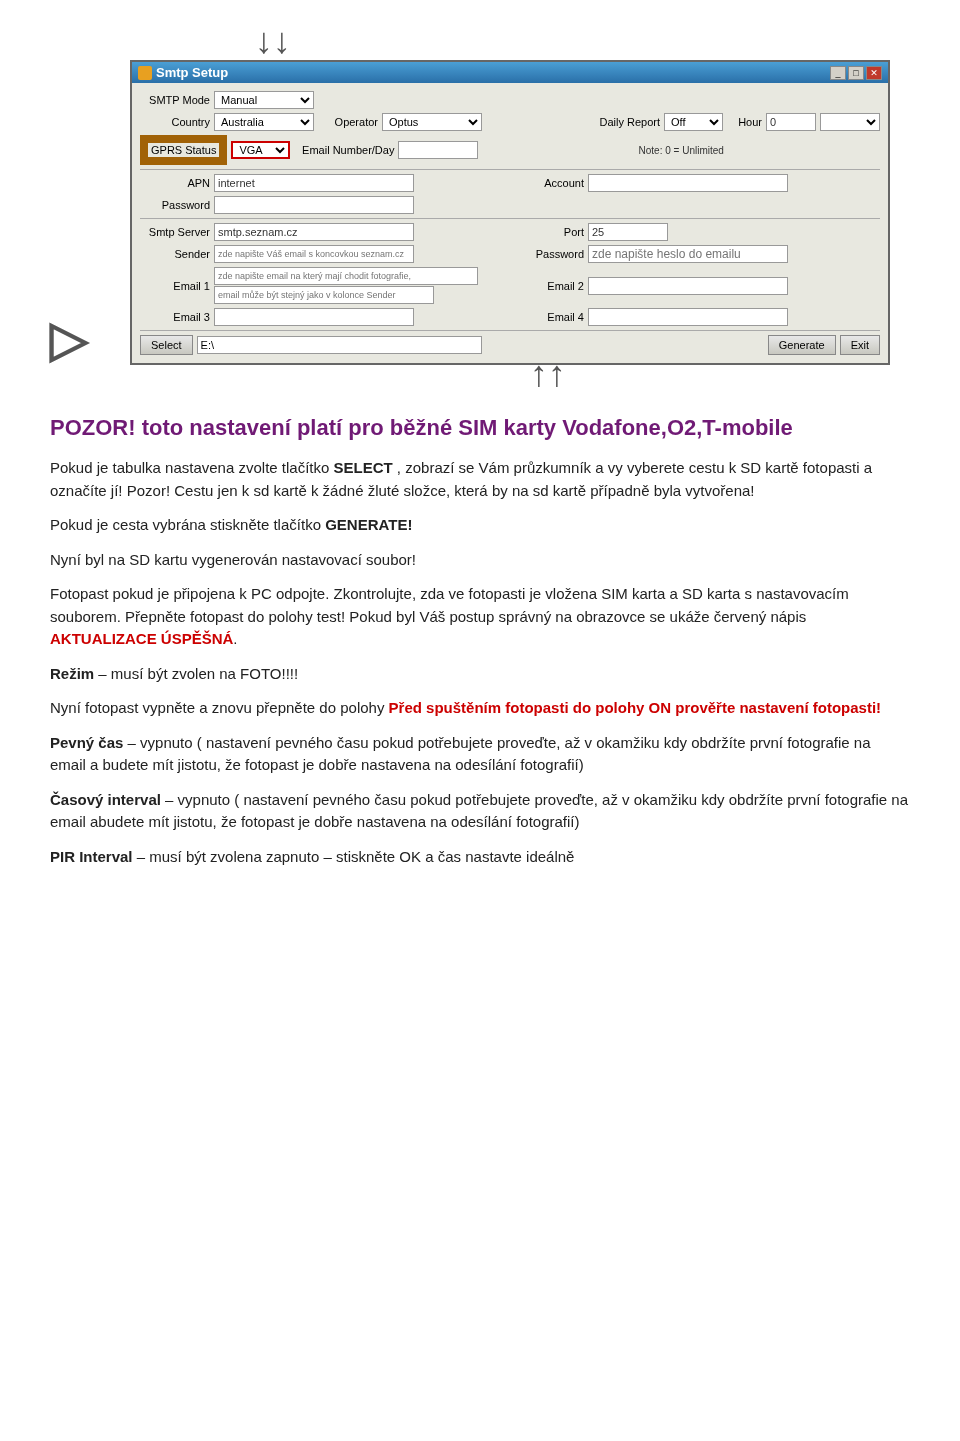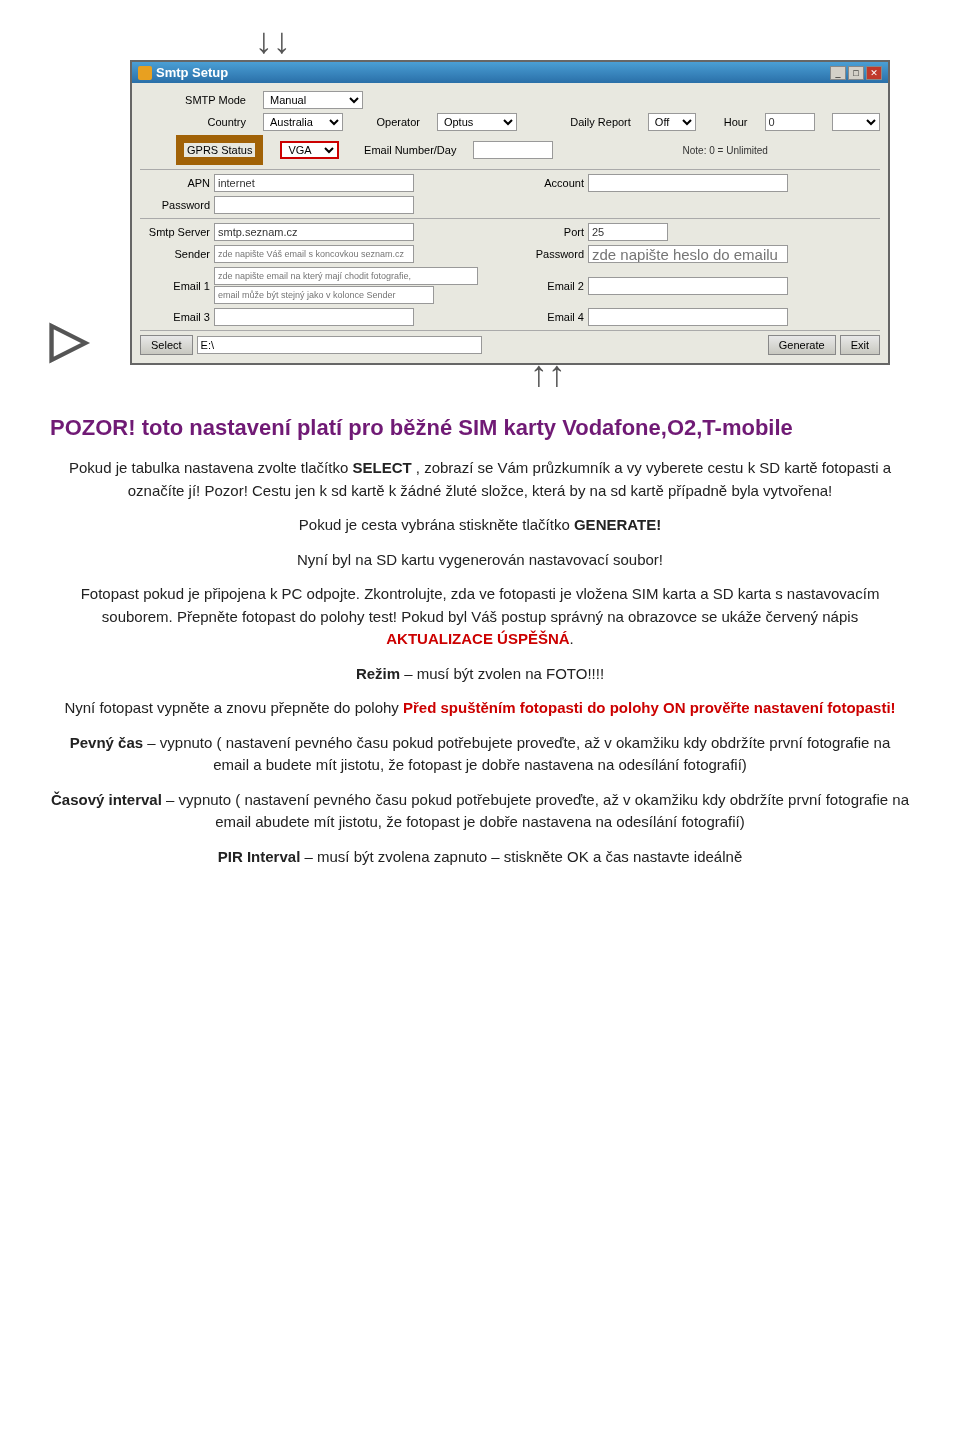--- a/index.html
+++ b/index.html
@@ -88,22 +88,21 @@
 
     .dialog-body {
       background: #e8e8e0;
       padding: 8px;
     }
 
     .form-row {
       display: flex;
       align-items: center;
       margin-bottom: 4px;
-      gap: 17px;
-      margin-left: 36px;
+      gap: 4px;
     }
 
     .form-label {
       font-size: 11px;
       color: #000;
       min-width: 70px;
       text-align: right;
     }
 
     .form-input {
@@ -210,21 +209,20 @@
       font-weight: bold;
       color: #701a75;
       margin-bottom: 16px;
     }
 
     .content-para {
       font-size: 15px;
       color: #222;
       margin-bottom: 12px;
       line-height: 1.5;
-      text-align: center;
     }
 
     .content-para strong {
       font-weight: bold;
     }
 
     .content-para .red-text {
       color: #cc0000;
       font-weight: bold;
     }
@@ -332,21 +330,21 @@
           </div>
         </div>
 
         <div class="two-col-row">
           <div class="col-left">
             <span class="form-label">Sender</span>
             <input type="text" class="form-input wide" style="font-size: 9px;" placeholder="zde napište Váš email s koncovkou seznam.cz">
           </div>
           <div class="col-right">
             <span class="form-label">Password</span>
-            <input type="text" class="form-input wide" style="font-size: 15px;" placeholder="zde napište heslo do emailu">
+            <input type="text" class="form-input wide" style="font-size: 12px;" placeholder="zde napište heslo do emailu">
           </div>
         </div>
 
         <div class="two-col-row">
           <div class="col-left">
             <span class="form-label">Email 1</span>
             <div style="display:flex;flex-direction:column;">
               <input type="text" class="form-input" style="width: 264px; font-size: 9px;" placeholder="zde napište email na který mají chodit fotografie,">
               <input type="text" class="form-input" style="width: 220px; font-size: 9px; margin-top: 1px;" placeholder="email může být stejný jako v kolonce Sender">
             </div>

